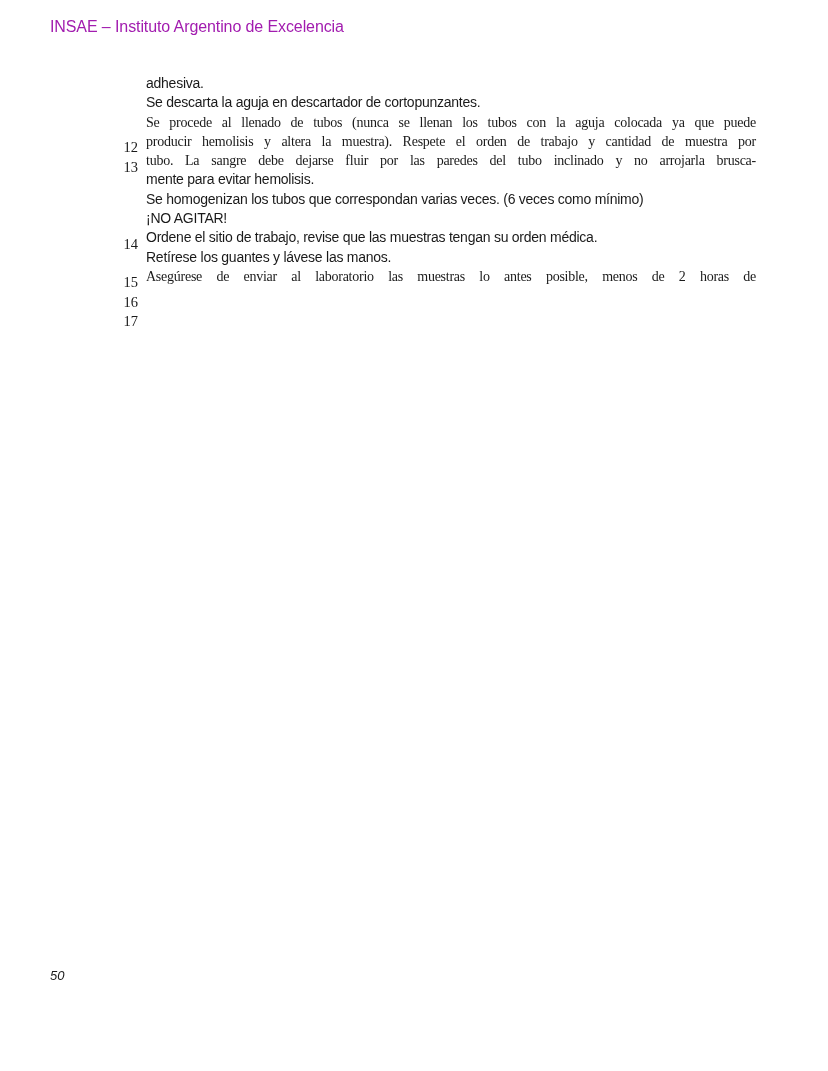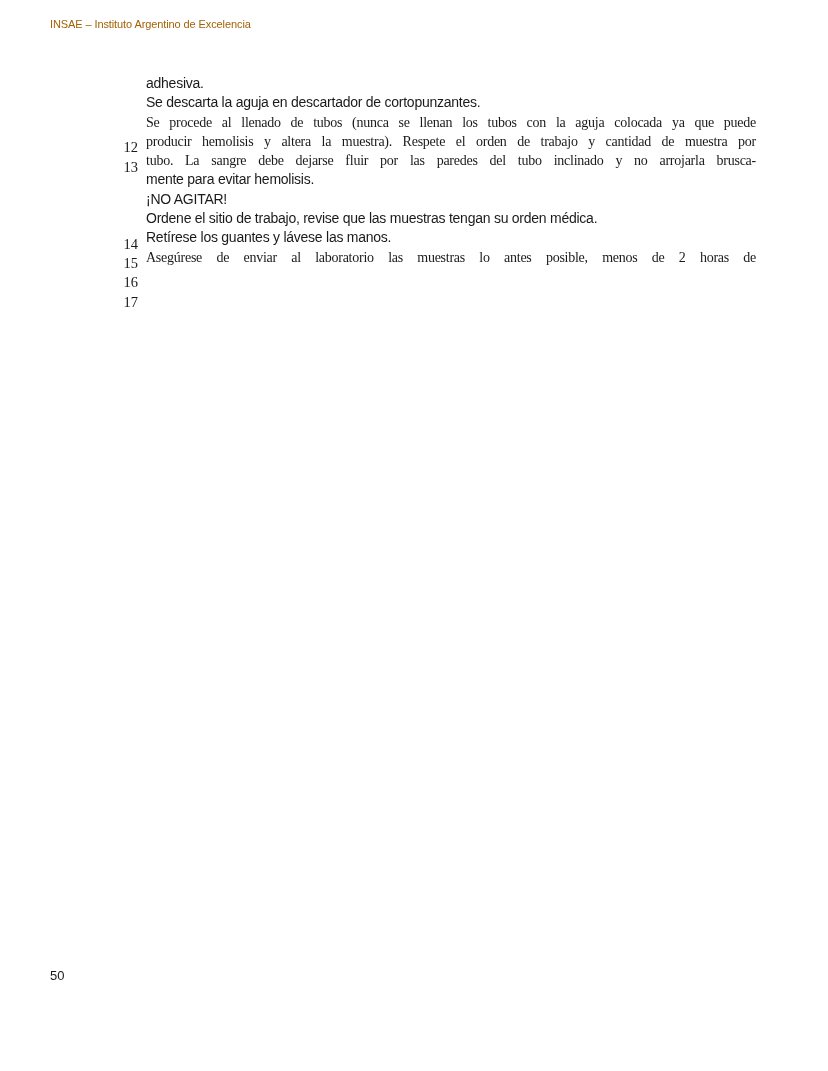--- a/index.html
+++ b/index.html
@@ -12,23 +12,23 @@
       height: 1071px;
       position: relative;
       overflow: hidden;
       font-family: "Liberation Sans", "DejaVu Sans", sans-serif;
       color: #1a1a1a;
     }
     .page-header {
       position: absolute;
       left: 50px;
       top: 18px;
-      font-size: 11px;
+      font-size: 16px;
       letter-spacing: -0.1px;
-      color: #a16207;
+      color: #a21caf;
     }
     .content {
       position: absolute;
       left: 110px;
       top: 74px;
       width: 646px;
       font-size: 14px;
       line-height: 19.3px;
     }
     .item {
@@ -56,20 +56,21 @@
     .justify-last {
       text-align-last: justify;
       font-family: Liberation Serif, serif;
     }
     .page-number {
       position: absolute;
       left: 50px;
       top: 968px;
       font-size: 13px;
       color: #1a1a1a;
+      font-style: italic;
     }
   </style>
 </head>
 <body>
 
 <div class="page-header">INSAE – Instituto Argentino de Excelencia</div>
 
 <div class="content">
   <div class="item">
     <span class="text">adhesiva.</span>
@@ -83,20 +84,21 @@
   <div class="item">
     <span class="num">13</span>
     <span class="subline justify-last">Se procede al llenado de tubos (nunca se llenan los tubos con la aguja colocada ya que puede</span>
     <span class="subline justify-last">producir hemolisis y altera la muestra). Respete el orden de trabajo y cantidad de muestra por</span>
     <span class="subline justify-last">tubo. La sangre debe dejarse fluir por las paredes del tubo inclinado y no arrojarla brusca-</span>
     <span class="subline">mente para evitar hemolisis.</span>
   </div>
 
   <div class="item">
     <span class="num">14</span>
+    <span class="subline">Se homogenizan los tubos que correspondan varias veces. (6 veces como mínimo)</span>
     <span class="subline">¡NO AGITAR!</span>
   </div>
 
   <div class="item">
     <span class="num">15</span>
     <span class="text">Ordene el sitio de trabajo, revise que las muestras tengan su orden médica.</span>
   </div>
 
   <div class="item">
     <span class="num">16</span>

